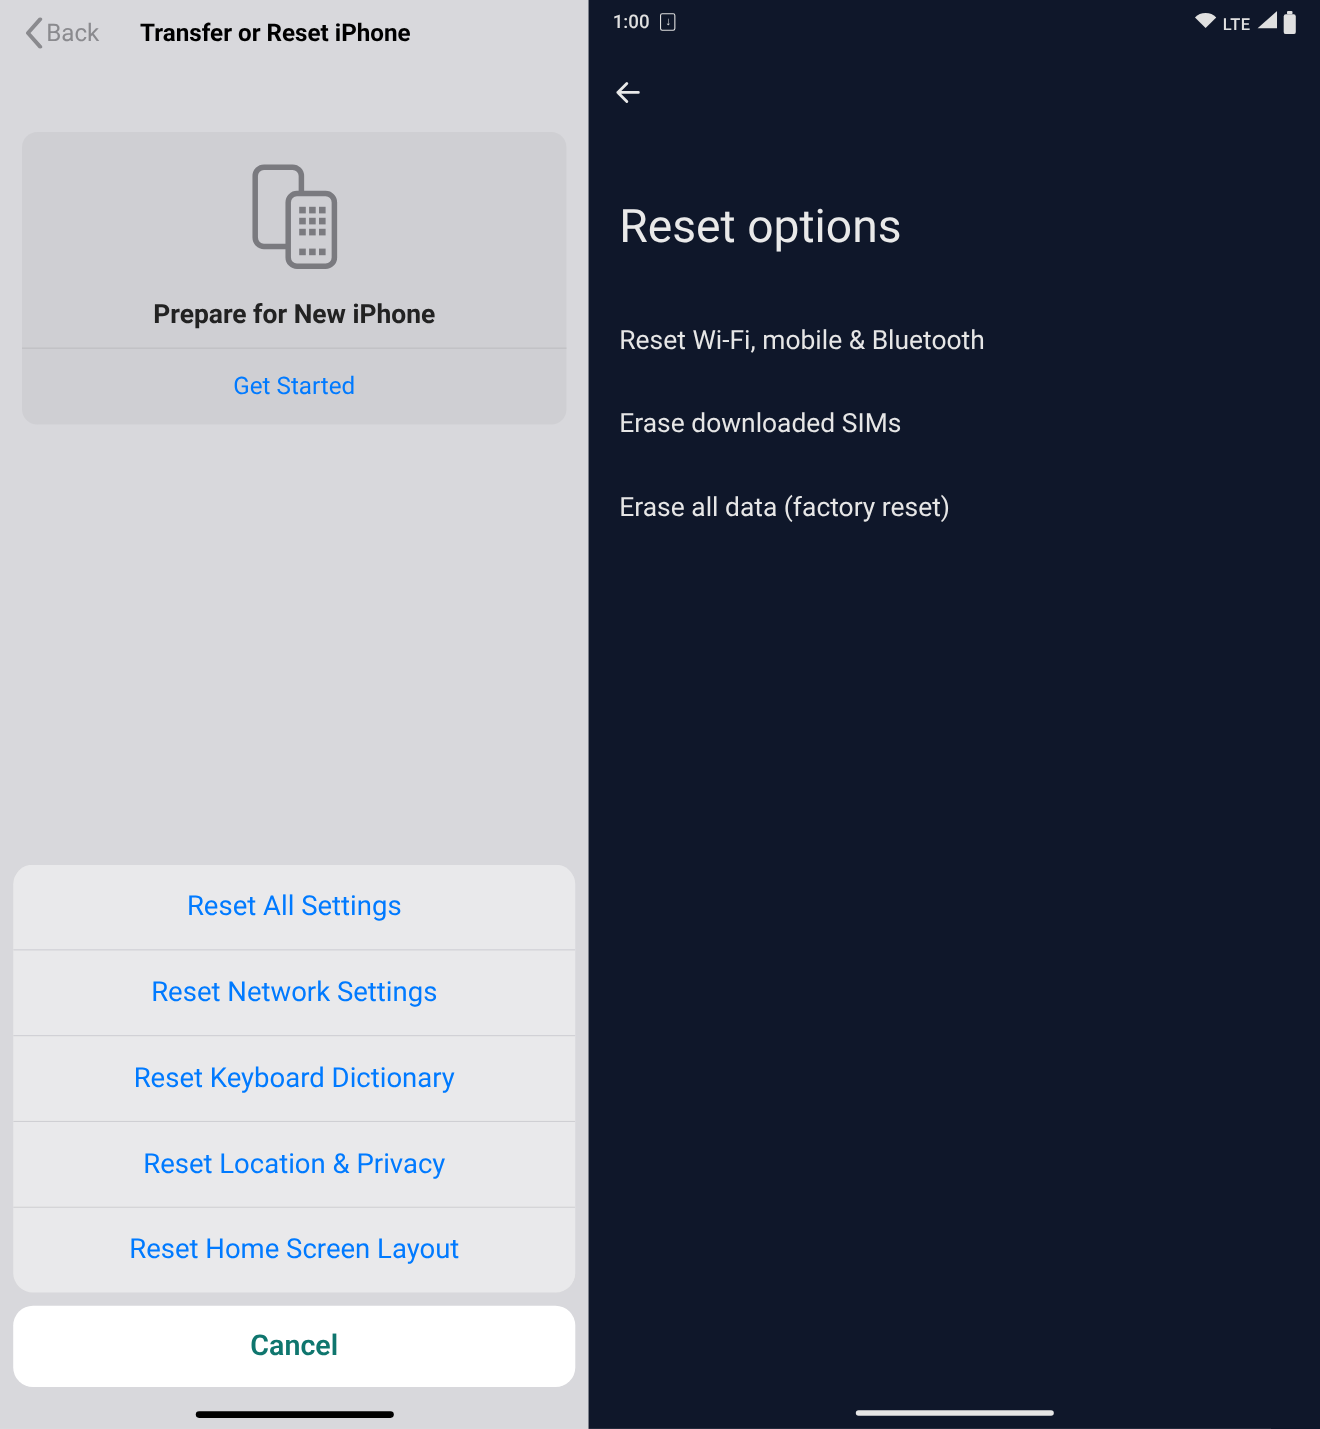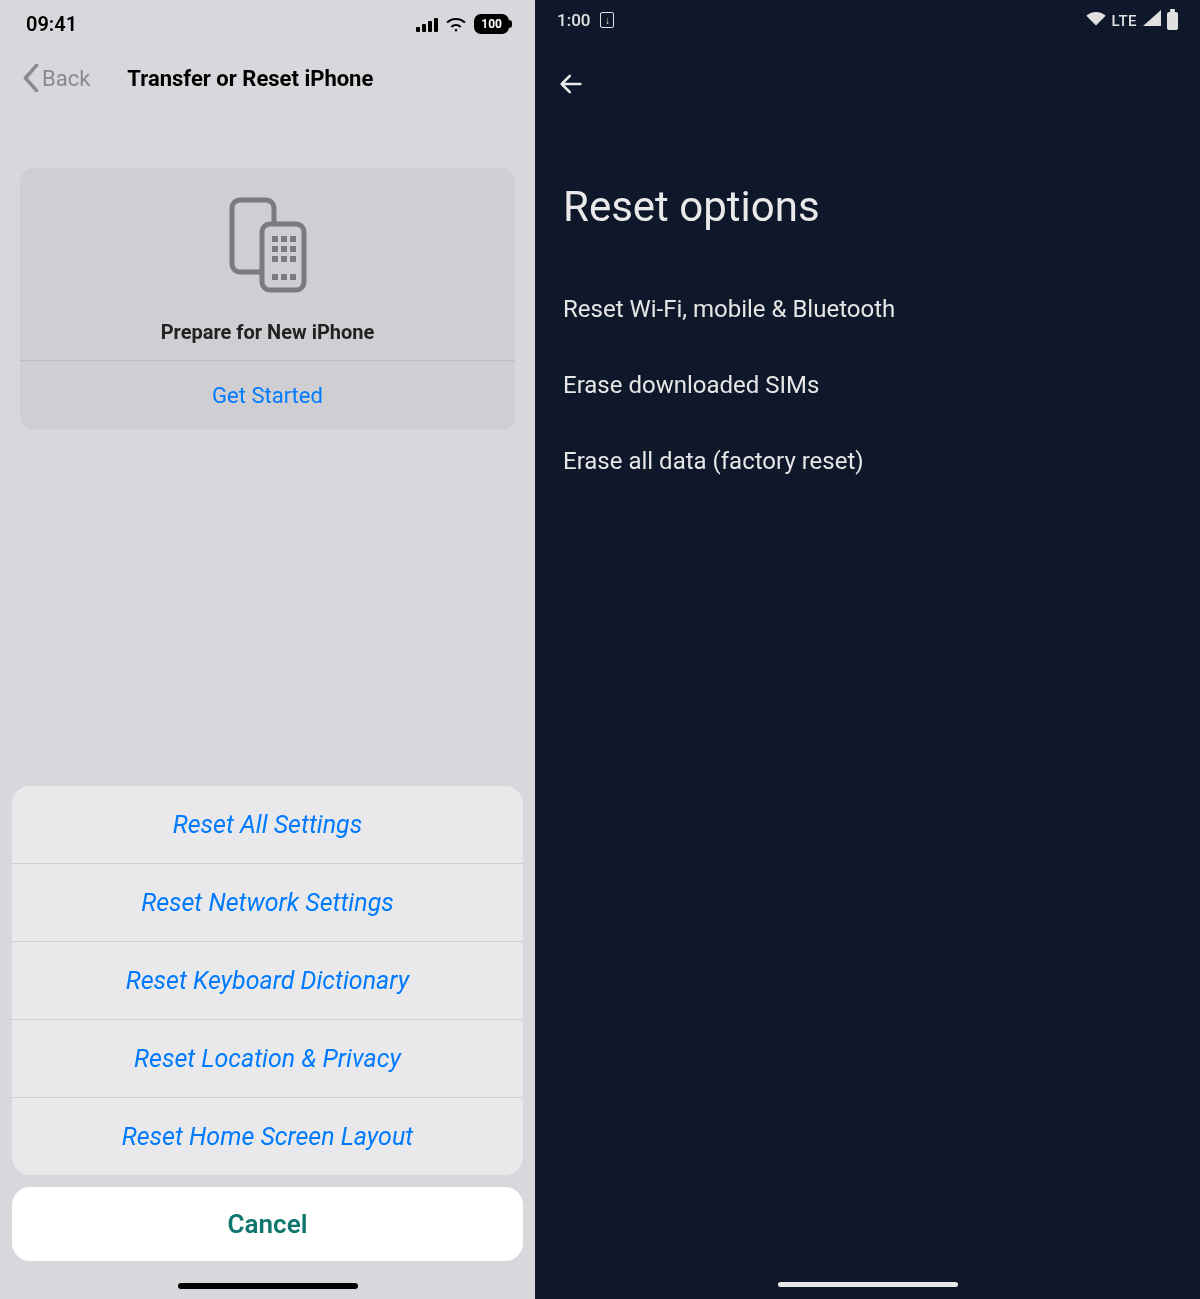--- a/index.html
+++ b/index.html
@@ -82,21 +82,21 @@
     border-radius: 14px;
     padding: 28px 24px 0 24px;
     text-align: center;
   }
   .ios-card-icon {
     display: flex;
     justify-content: center;
     margin-bottom: 24px;
   }
   .ios-card-title {
-    font-size: 20px;
+    font-size: 24px;
     font-weight: 700;
     color: #222;
     margin-bottom: 16px;
   }
   .ios-card-body {
     font-size: 18px;
     line-height: 1.35;
     color: #333;
     margin-bottom: 28px;
   }
@@ -118,21 +118,20 @@
     border-radius: 18px;
     overflow: hidden;
     backdrop-filter: blur(2px);
   }
   .ios-sheet-item {
     text-align: center;
     font-size: 25px;
     color: #007aff;
     padding: 24px 10px;
     border-bottom: 1px solid #cfcfd3;
-    font-style: italic;
   }
   .ios-sheet-item:last-child { border-bottom: none; }
   .ios-cancel {
     margin-top: 12px;
     background: #ffffff;
     border-radius: 18px;
     text-align: center;
     font-size: 26px;
     font-weight: 600;
     color: #0f766e;
@@ -225,37 +224,20 @@
   .dl-icon {
     width:14px;height:16px;border:1.5px solid #e0e0e0;border-radius:2px;
     display:flex;align-items:center;justify-content:center;font-size:10px;
   }
 </style>
 </head>
 <body>
 
 <div class="ios">
 
-  <div class="ios-status">
-    <span>09:41</span>
-    <div class="ios-status-right">
-      <span class="sigbars">
-        <span></span>
-          <span></span>
-          <span></span>
-          <span></span>
-      </span>
-      <span class="wifi-ios">
-        <svg viewBox="0 0 24 18">
-            <path d="M12 18c-.8 0-1.5-.7-1.5-1.5S11.2 15 12 15s1.5.7 1.5 1.5S12.8 18 12 18zm-4.6-4.6l-1.8-1.8C7.4 9.8 9.6 8.9 12 8.9s4.6.9 6.4 2.7l-1.8 1.8c-1.2-1.2-2.8-1.9-4.6-1.9s-3.4.7-4.6 1.9zM2.2 8.2L.4 6.4C3.4 3.4 7.5 1.7 12 1.7s8.6 1.7 11.6 4.7l-1.8 1.8C19.2 5.6 15.8 4.2 12 4.2S4.8 5.6 2.2 8.2z" fill="#000"></path>
-          </svg>
-      </span>
-      <span class="ios-batt">100</span>
-    </div>
-  </div>
 
   <div class="ios-nav">
     <div class="ios-back">
       <svg viewBox="0 0 12 20">
           <path d="M10 1L2 10l8 9" stroke="#8a8a8e" stroke-width="2.5" fill="none" stroke-linecap="round" stroke-linejoin="round"></path>
         </svg>
       <span>Back</span>
     </div>
     <div class="ios-title">Transfer or Reset iPhone</div>
   </div>

